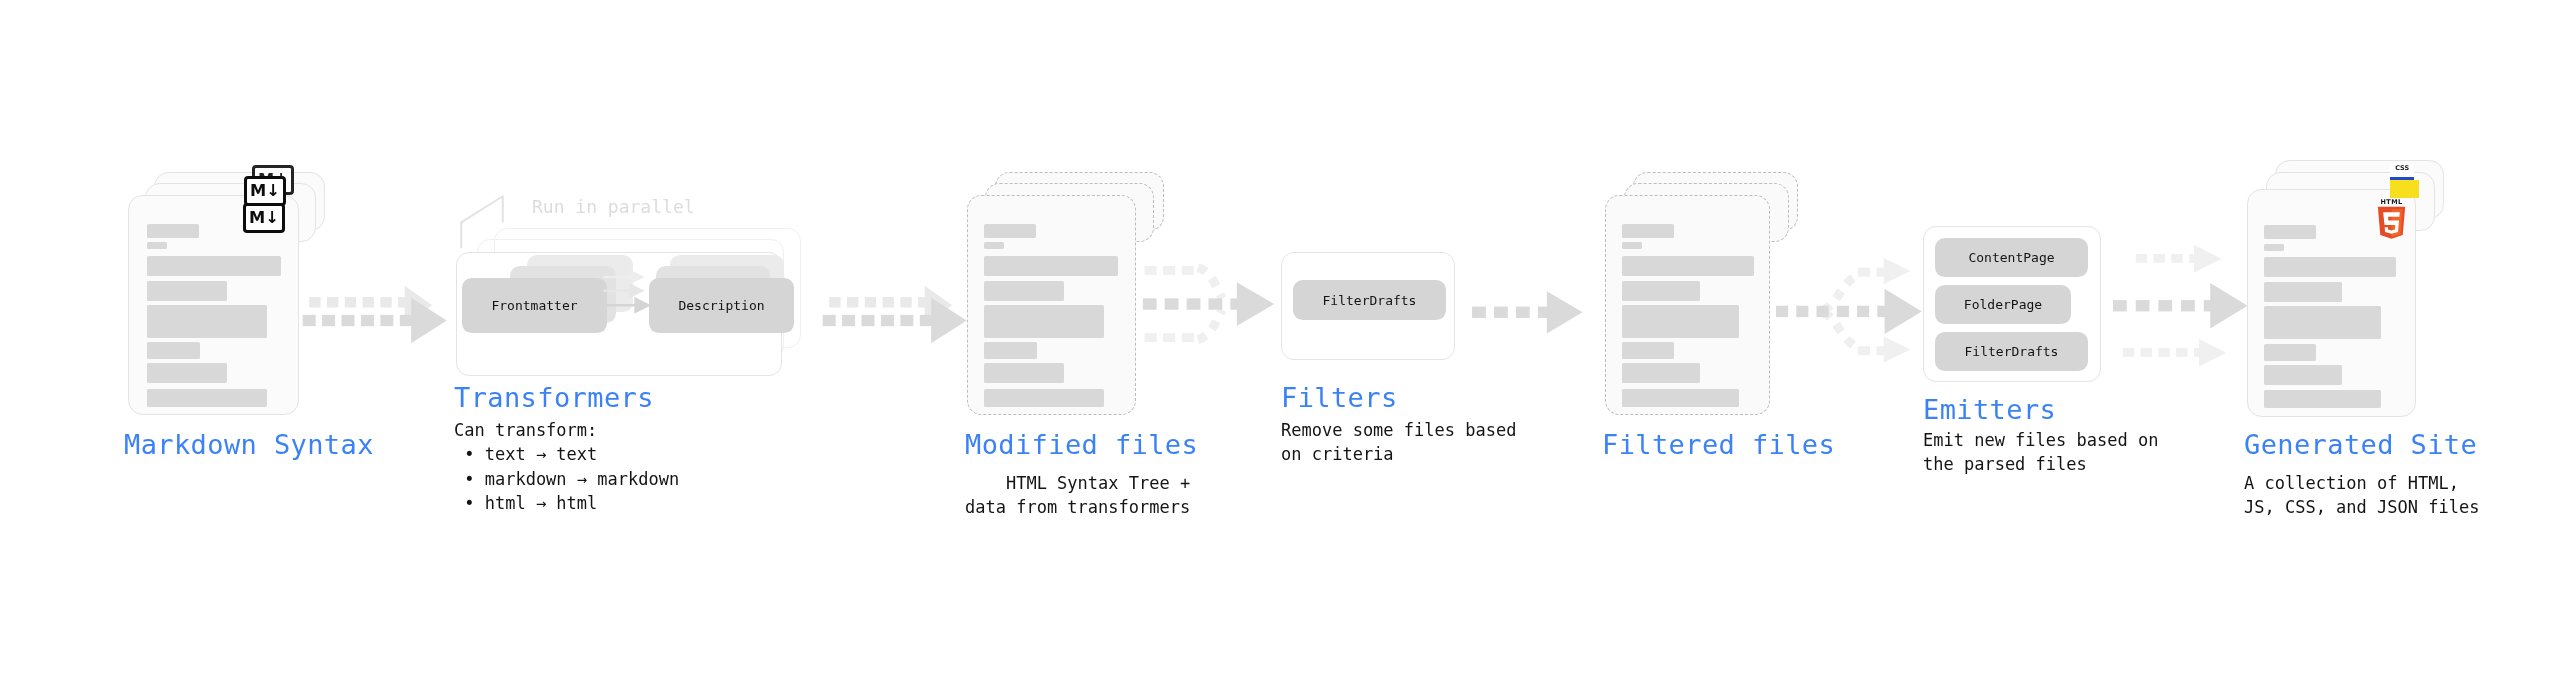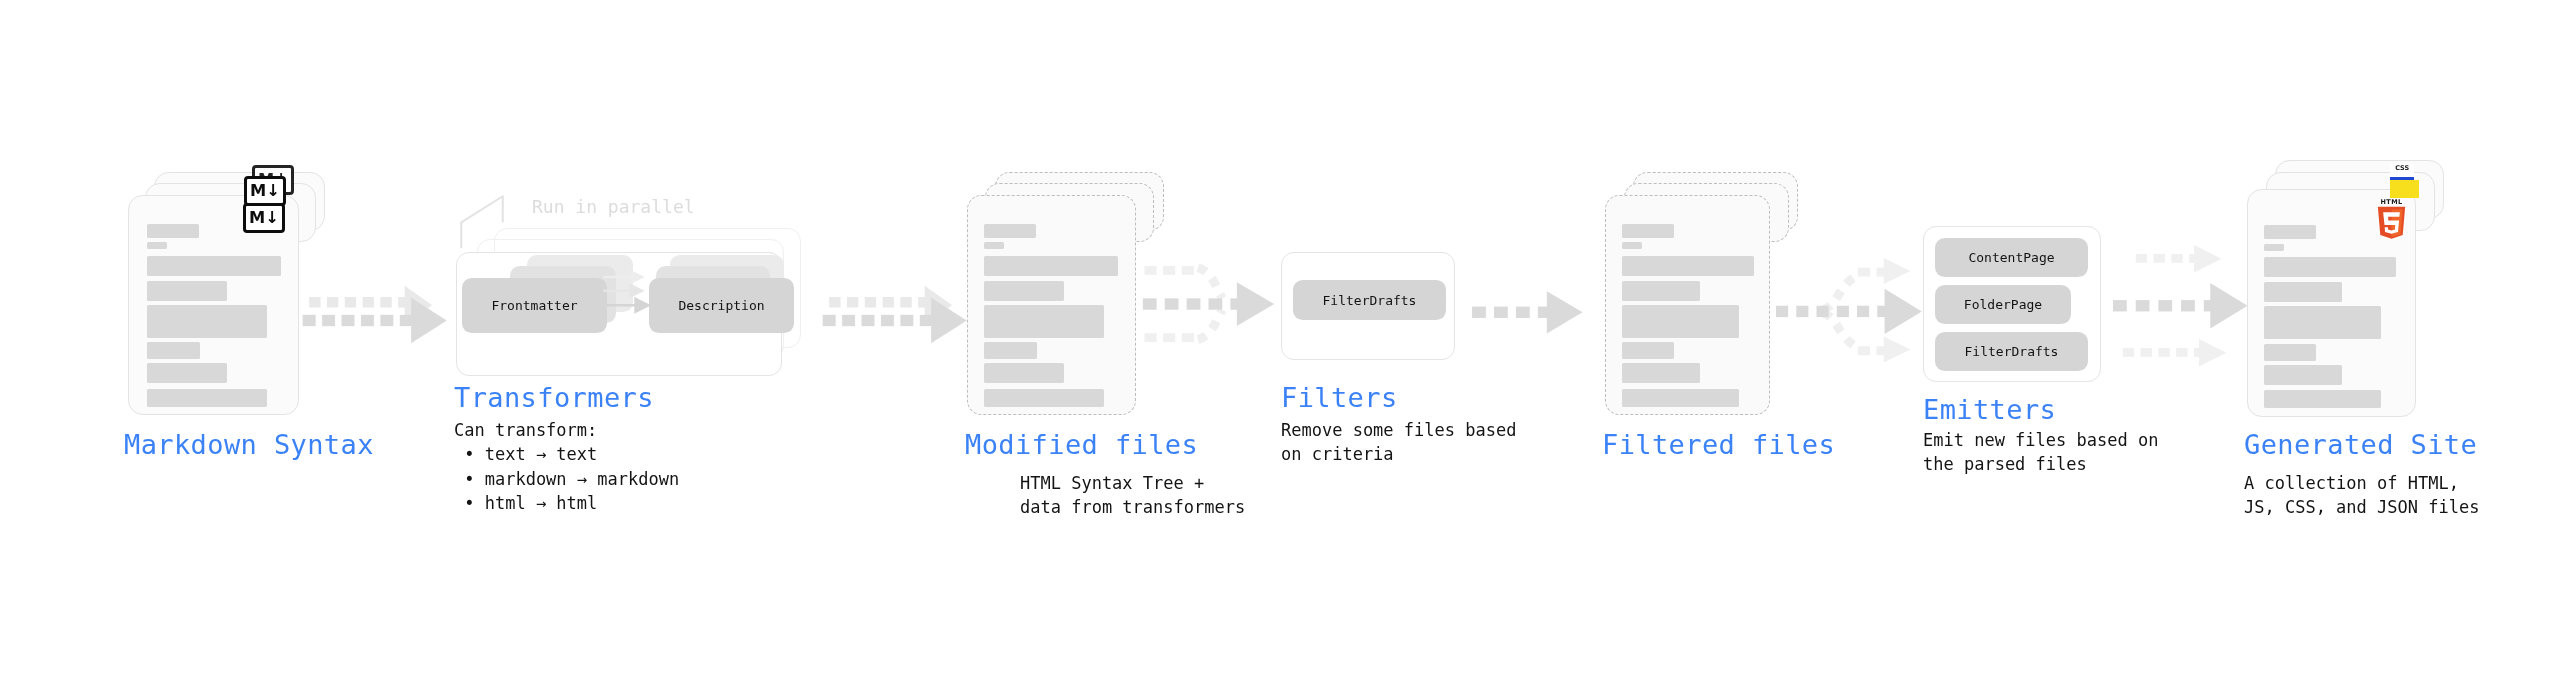--- a/index.html
+++ b/index.html
@@ -171,21 +171,21 @@
       <div class="bar" style="left:16.3px;top:28.4px;width:52px;height:14px;"></div>
       <div class="bar" style="left:16.3px;top:46px;width:19.5px;height:6.5px;"></div>
       <div class="bar" style="left:16.3px;top:60px;width:134px;height:20.3px;"></div>
       <div class="bar" style="left:16.3px;top:85px;width:80px;height:20.3px;"></div>
       <div class="bar" style="left:16.3px;top:109px;width:120px;height:32.5px;"></div>
       <div class="bar" style="left:16.3px;top:146px;width:53px;height:17px;"></div>
       <div class="bar" style="left:16.3px;top:167px;width:80px;height:20.3px;"></div>
       <div class="bar" style="left:16.3px;top:193px;width:120px;height:18px;"></div>
     </div>
     <div class="title" style="left:965px;top:429px;">Modified files</div>
-    <div class="sub" style="left:1020px;top:471px;">HTML Syntax Tree +
+    <div class="sub" style="left:965px;top:471px;text-align:right;">HTML Syntax Tree +
 data from transformers</div>
   </div>
 
   <svg style="left:1138px;top:248px;" width="154" height="138" viewBox="0 0 190 170">
     <g fill="#f0f0f0">
       <rect x="8" y="22" width="15" height="11"></rect>
         <rect x="31" y="22" width="15" height="11"></rect>
       <rect x="54" y="22" width="15" height="11"></rect>
       <path d="M74 24 C92 30 96 48 104 62" stroke="#efefef" stroke-width="11" fill="none" stroke-dasharray="11 11"></path>
     </g>

